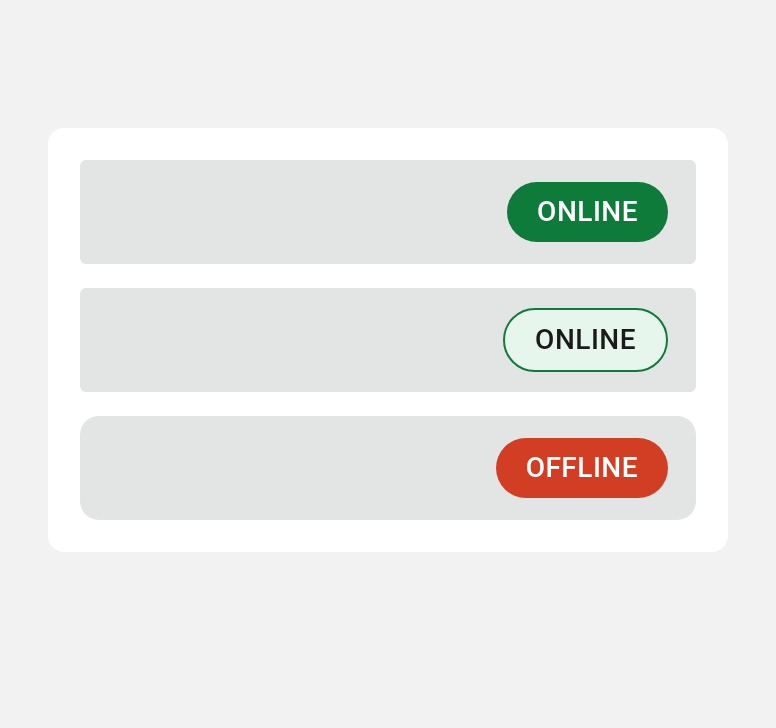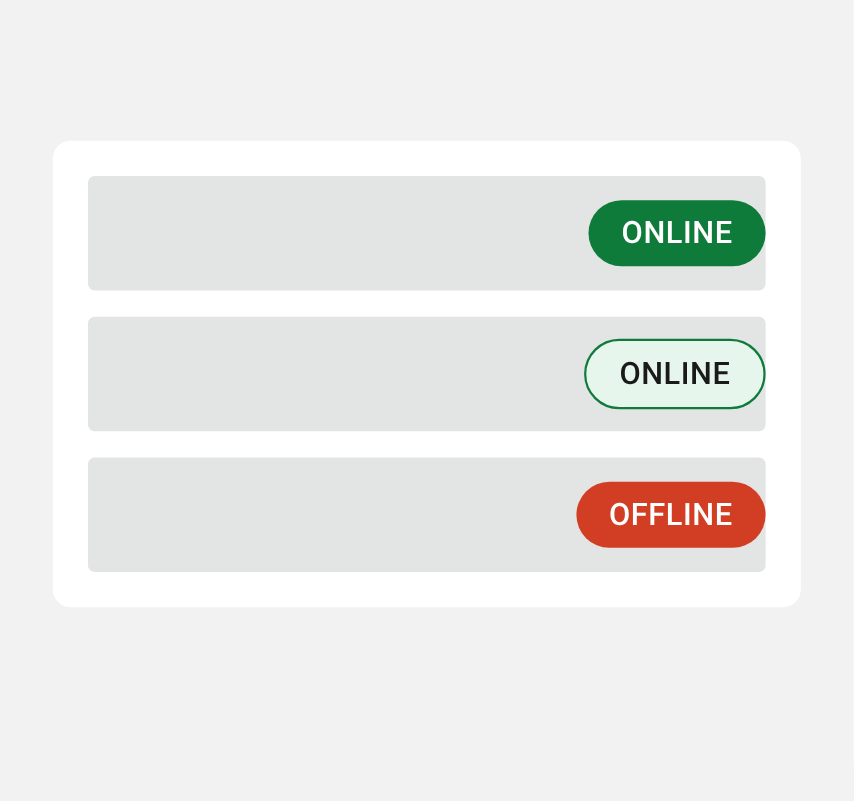--- a/index.html
+++ b/index.html
@@ -24,23 +24,25 @@
       height: fit-content;
     }
     .row {
       background: #e3e4e4;
       border-radius: 6px;
       height: 104px;
       margin-bottom: 24px;
       display: flex;
       align-items: center;
       justify-content: flex-end;
+      padding-right: 28px;
     }
     .row:last-child {
       margin-bottom: 0;
+      border-radius: 19px;
     }
     .badge {
       display: inline-flex;
       align-items: center;
       justify-content: center;
       border-radius: 999px;
       font-size: 28px;
       font-weight: 500;
       letter-spacing: 0.5px;
       padding: 16px 30px;

